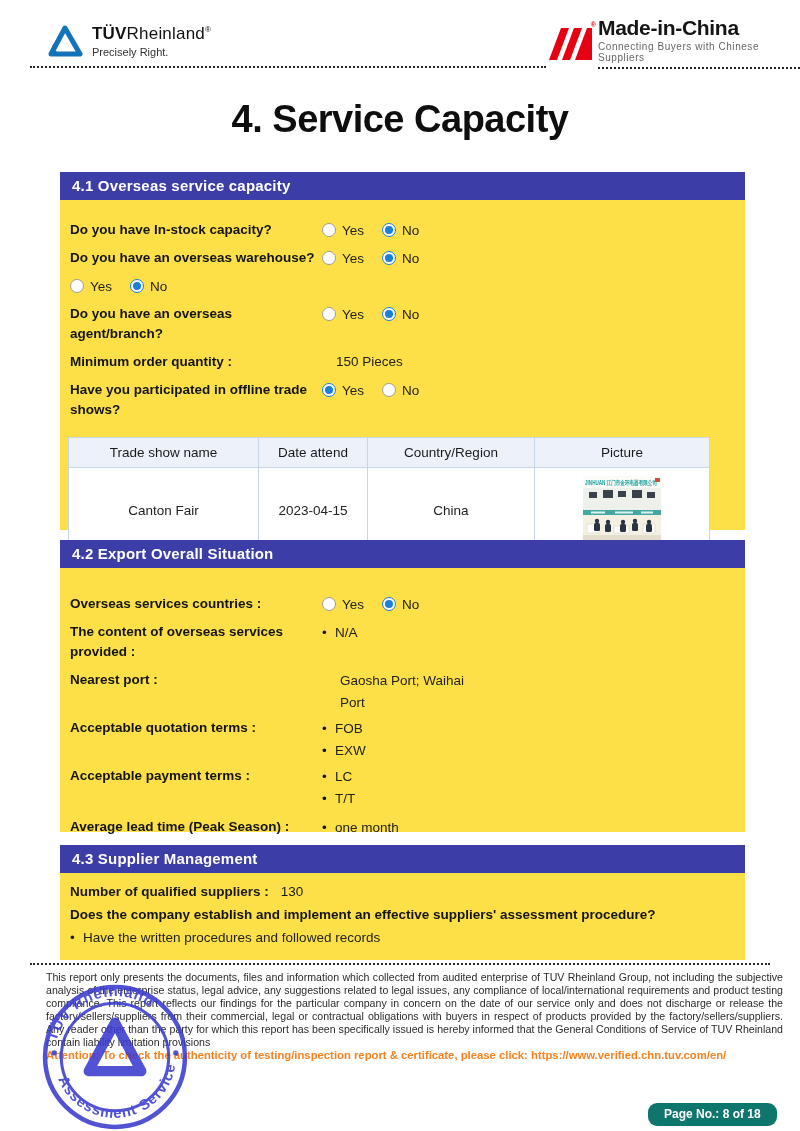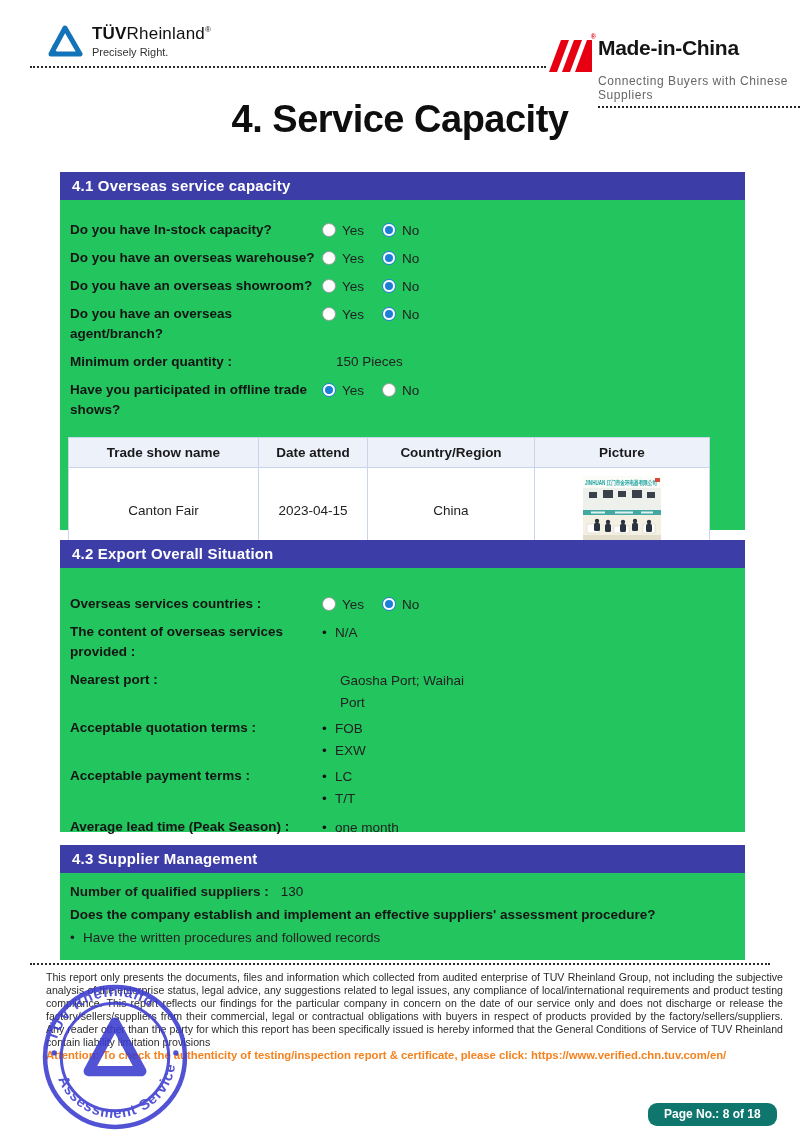--- a/index.html
+++ b/index.html
@@ -9,35 +9,35 @@
     font-family:"Liberation Sans", sans-serif; color:#1a1a1a; overflow:hidden;
     margin:0 auto;
   }
   
   .tuv-logo { position:absolute; top:24px; left:46px; display:flex; align-items:flex-start; }
   .tuv-text { margin-left:8px; }
   .tuv-brand { font-size:17px; color:#111; letter-spacing:.2px; }
   .tuv-brand .b { font-weight:700; }
   .tuv-brand sup { font-size:8px; }
   .tuv-tag { font-size:11px; color:#333; margin-top:2px; }
-  .mic-logo { position:absolute; top:36px; left:548px; display:flex; align-items:flex-start; }
+  .mic-logo { position:absolute; top:16px; left:548px; display:flex; align-items:center; }
   .mic-m { position:relative; width:46px; height:38px; }
   .mic-reg { position:absolute; top:-3px; right:-2px; font-size:7px; color:#e60012; font-weight:700; }
   .mic-text { margin-left:4px; }
   .mic-name { font-size:21px; font-weight:700; color:#151515; letter-spacing:-.3px; }
-  .mic-tag { font-size:12px; color:#666; letter-spacing:.55px; margin-top:14px; border-bottom:2px dotted #222; padding-bottom:4px; }
+  .mic-tag { font-size:10px; color:#666; letter-spacing:.55px; margin-top:1px; border-bottom:2px dotted #222; padding-bottom:4px; }
   .dotline-top { position:absolute; top:66px; left:30px; width:516px; border-top:2px dotted #2a2a2a; }
   
   .doc-title { position:absolute; top:98px; left:0; width:100%; text-align:center;
     font-size:38px; font-weight:700; color:#0e0e0e; letter-spacing:-.5px; }
   
   .section { position:absolute; left:60px; width:685px; }
   .sec-bar { height:28px; background:#3d3da8; color:#fff; font-size:15px; font-weight:700;
     line-height:28px; padding-left:12px; letter-spacing:.2px; }
-  .sec-body { background:#22c55e; }
+  .sec-body { background:#fde047; }
   .row { display:flex; align-items:flex-start; padding-left:10px; margin-bottom:8px; }
   .row .lbl { width:252px; font-size:13.5px; font-weight:700; color:#141414; line-height:20px; }
   .row .val { font-size:13.5px; color:#222; line-height:20px; }
   .val.pad { margin-left:14px; }
   .val.wrapnarrow { width:132px; margin-left:18px; line-height:22px; }
   
   .radio-group { display:flex; align-items:center; height:20px; }
   .radio { position:relative; width:14px; height:14px; border-radius:50%;
     border:1.5px solid #9d9d9d; background:#fff; display:inline-block; flex:none; }
   .radio.checked { border-color:#1b7fd6; }
@@ -45,21 +45,21 @@
   .radio-lab { font-size:13.5px; color:#222; margin:0 18px 0 6px; }
   .radio-lab:last-child { margin-right:0; }
   
   .blist { display:flex; flex-direction:column; }
   .blist.inline { flex-direction:column; }
   .bitem { font-size:13.5px; color:#222; line-height:22px; position:relative; padding-left:13px; margin-right:22px; }
   .bitem::before { content:"•"; position:absolute; left:0; color:#111; }
   
   .tstable { border-collapse:collapse; margin-left:8px; margin-top:17px; background:#fff; }
   .tstable th, .tstable td { border:1px solid #c9d6ea; font-size:13.5px; text-align:center; vertical-align:middle; }
-  .tstable th { background:#edf1fa; font-weight:700; height:30px; padding:0 6px; }
+  .tstable th { background:#edf1fa; font-weight:400; height:30px; padding:0 6px; }
   .tstable td { height:86px; color:#222; }
   .c1 { width:190px; } .c2 { width:109px; } .c3 { width:167px; } .c4 { width:175px; }
   .pic { display:inline-block; vertical-align:middle; }
   
   .q-line { font-size:13.5px; font-weight:700; color:#141414; padding-left:10px; margin-bottom:8px; }
   .inline-val { display:flex; align-items:center; padding-left:10px; margin-bottom:8px; }
   .inline-val .lbl43 { font-size:13.5px; font-weight:700; }
   .inline-val .v43 { font-size:13.5px; margin-left:12px; }
   .ans { font-size:13.5px; color:#222; position:relative; padding-left:23px; }
   .ans::before { content:"•"; position:absolute; left:10px; }
@@ -126,21 +126,20 @@
       <div class="row">
         <span class="lbl">Do you have an overseas warehouse?</span>
         <span class="radio-group">
           <span class="radio"></span>
             <span class="radio-lab">Yes</span>
           <span class="radio checked"></span>
             <span class="radio-lab">No</span>
         </span>
       </div>
       <div class="row">
-        <span class="lbl">Do you have an overseas showroom?</span>
         <span class="radio-group">
           <span class="radio"></span>
             <span class="radio-lab">Yes</span>
           <span class="radio checked"></span>
             <span class="radio-lab">No</span>
         </span>
       </div>
       <div class="row">
         <span class="lbl">Do you have an overseas agent/branch?</span>
         <span class="radio-group">

